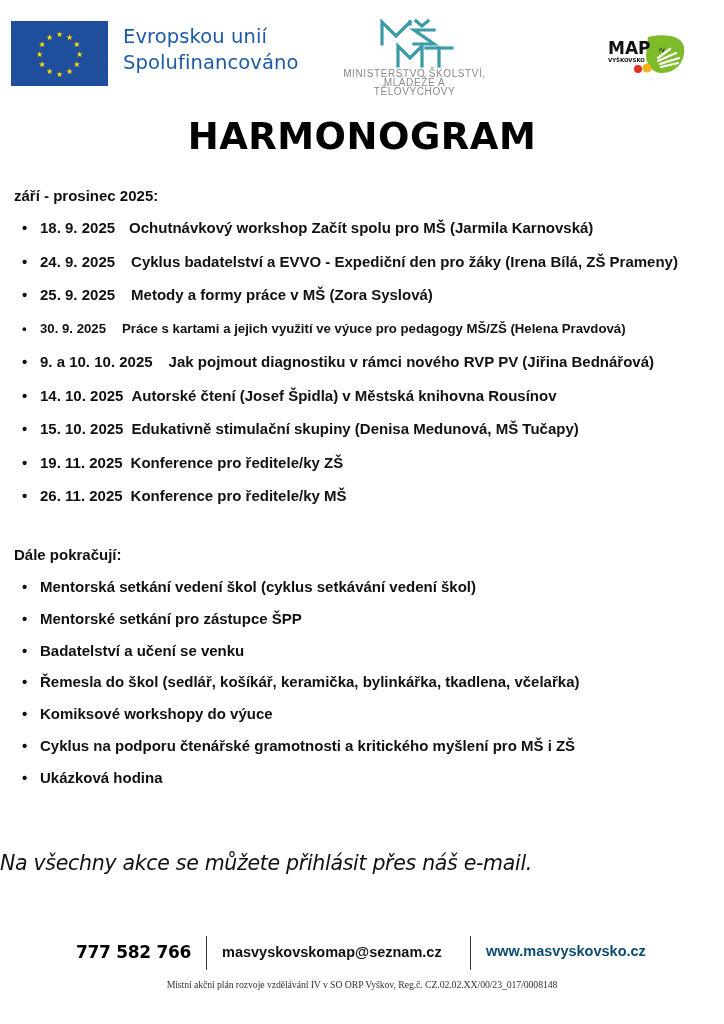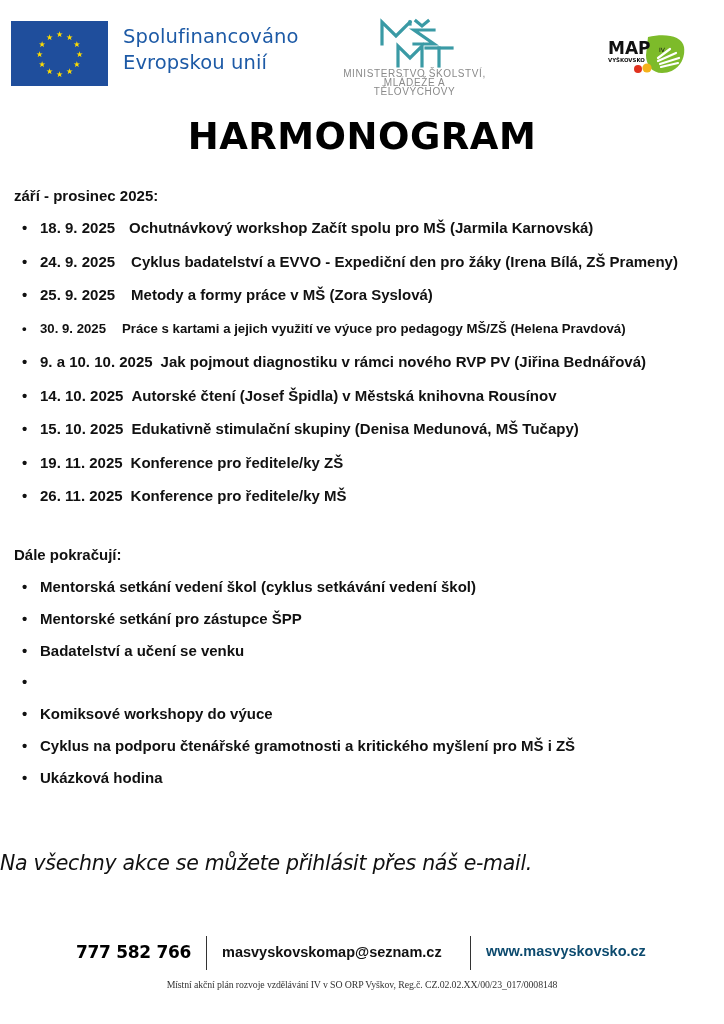--- a/index.html
+++ b/index.html
@@ -54,22 +54,22 @@
         <text x="48.5" y="56">★</text>
         <text x="38.5" y="53.3">★</text>
         <text x="31.2" y="46">★</text>
         <text x="28.5" y="36">★</text>
         <text x="31.2" y="26">★</text>
         <text x="38.5" y="18.7">★</text>
       </g>
     </svg>
   </div>
   <div class="eu-text">
+    <div>Evropskou unií</div>
     <div>Spolufinancováno</div>
-    <div>Evropskou unií</div>
   </div>
 
   <div class="msmt">
     <svg class="msmt-mark" viewBox="0 0 80 50" xmlns="http://www.w3.org/2000/svg">
       <g stroke="#3a9aa5" stroke-width="3.2" fill="none" stroke-linecap="square">
         <path d="M6 26 L6 4 L20 18 L34 4"></path>
         <path d="M34 4 L34 6"></path>
         <path d="M40 3 L46 8 L52 3"></path>
         <path d="M58 12 L38 12 L58 26 L38 26"></path>
         <path d="M22 48 L22 28 L34 40 L46 28 L46 48"></path>
@@ -95,33 +95,33 @@
 </div>
 
 <h1 class="title">HARMONOGRAM</h1>
 
 <div class="section-heading" style="top:187px;">září - prosinec 2025:</div>
 <ul class="list" style="top:218px;">
   <li><span class="bullet">•</span><span class="date">18. 9. 2025</span><span style="margin-left:6px;">Ochutnávkový workshop Začít spolu pro MŠ (Jarmila Karnovská)</span></li>
   <li><span class="bullet">•</span><span class="date">24. 9. 2025</span><span style="margin-left:8px;">Cyklus badatelství a EVVO - Expediční den pro žáky (Irena Bílá, ZŠ Prameny)</span></li>
   <li><span class="bullet">•</span><span class="date">25. 9. 2025</span><span style="margin-left:8px;">Metody a formy práce v MŠ (Zora Syslová)</span></li>
   <li class="small"><span class="bullet">•</span><span class="date">30. 9. 2025</span><span style="margin-left:8px;">Práce s kartami a jejich využití ve výuce pro pedagogy MŠ/ZŠ (Helena Pravdová)</span></li>
-  <li><span class="bullet">•</span><span class="date">9. a 10. 10. 2025</span><span style="margin-left:0;">Jak pojmout diagnostiku v rámci nového RVP PV (Jiřina Bednářová)</span></li>
+  <li><span class="bullet">•</span><span class="date">9. a 10. 10. 2025</span><span style="margin-left:8px;">Jak pojmout diagnostiku v rámci nového RVP PV (Jiřina Bednářová)</span></li>
   <li><span class="bullet">•</span><span class="date">14. 10. 2025</span><span>Autorské čtení (Josef Špidla) v Městská knihovna Rousínov</span></li>
   <li><span class="bullet">•</span><span class="date">15. 10. 2025</span><span>Edukativně stimulační skupiny (Denisa Medunová, MŠ Tučapy)</span></li>
   <li><span class="bullet">•</span><span class="date">19. 11. 2025</span><span>Konference pro ředitele/ky ZŠ</span></li>
   <li><span class="bullet">•</span><span class="date">26. 11. 2025</span><span>Konference pro ředitele/ky MŠ</span></li>
 </ul>
 
 <div class="section-heading" style="top:546px;">Dále pokračují:</div>
 <ul class="list list-b" style="top:577px;">
   <li><span class="bullet">•</span><span>Mentorská setkání vedení škol (cyklus setkávání vedení škol)</span></li>
   <li><span class="bullet">•</span><span>Mentorské setkání pro zástupce ŠPP</span></li>
   <li><span class="bullet">•</span><span>Badatelství a učení se venku</span></li>
-  <li><span class="bullet">•</span></li>
+  <li><span class="bullet">•</span><span>Řemesla do škol (sedlář, košíkář, keramička, bylinkářka, tkadlena, včelařka)</span></li>
   <li><span class="bullet">•</span><span>Komiksové workshopy do výuce</span></li>
   <li><span class="bullet">•</span><span>Cyklus na podporu čtenářské gramotnosti a kritického myšlení pro MŠ i ZŠ</span></li>
   <li><span class="bullet">•</span><span>Ukázková hodina</span></li>
 </ul>
 
 <div class="cta">Na všechny akce se můžete přihlásit přes náš e-mail.</div>
 
 <div class="contact-row">
   <span class="phone">777 582 766</span>
   <span class="divider" style="left:206px;"></span>

